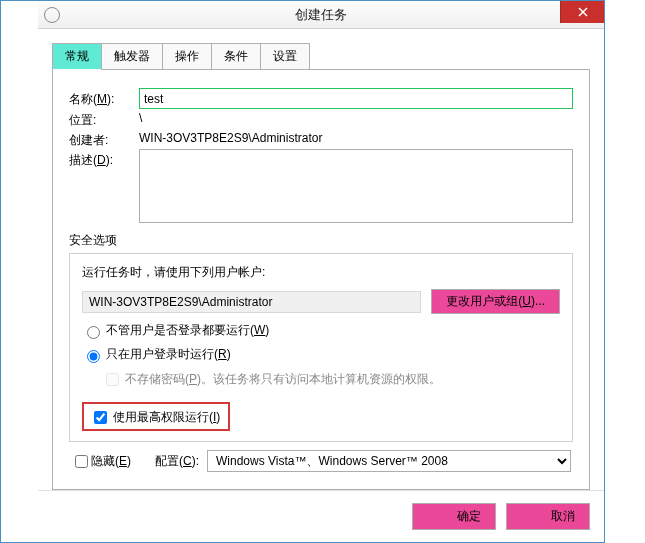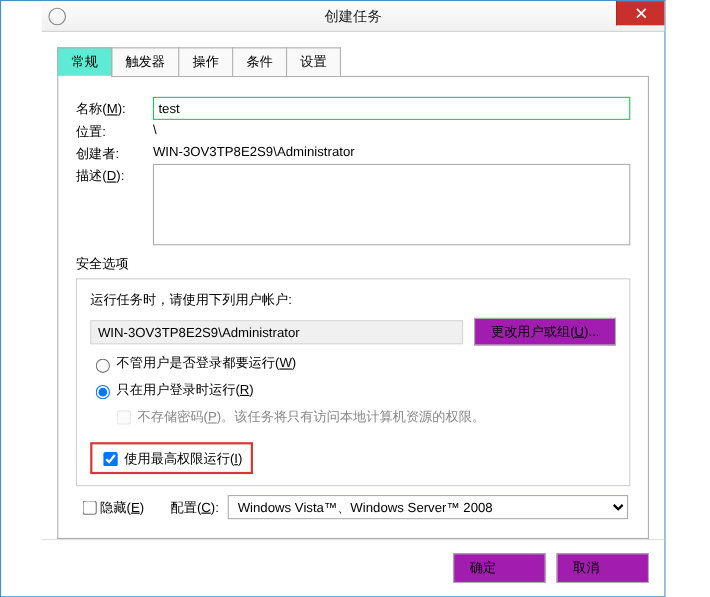--- a/index.html
+++ b/index.html
@@ -21,21 +21,21 @@
     .row-label { width: 70px; padding-top: 3px; }
     .row-field { flex: 1; }
     .text-input { width: 100%; border: 1px solid #22c55e; padding: 2px 4px; font-size: 12px; height: 21px; }
     .static-text { padding: 2px 0; }
     .textarea { width: 100%; height: 74px; border: 1px solid #abadb3; padding: 2px 4px; font-size: 12px; resize: none; }
     .u { text-decoration: underline; }
     .fieldset-label { margin-top: 6px; margin-bottom: 4px; }
     .fieldset-box { border: 1px solid #d0d0d0; padding: 10px 12px; }
     .fieldset-row { display: flex; align-items: center; margin-bottom: 8px; }
     .readonly-box { flex: 1; background: #f0f0f0; border: 1px solid #d8d8d8; padding: 3px 6px; }
-    .btn { background: #a21caf; border: 1px solid #acacac; padding: 3px 14px; cursor: pointer; min-width: 80px; text-align: left; }
+    .btn { background: #ec4899; border: 1px solid #acacac; padding: 3px 14px; cursor: pointer; min-width: 80px; text-align: right; }
     .radio-row, .check-row { display: flex; align-items: center; margin-bottom: 7px; }
     .radio-row input, .check-row input { margin-right: 6px; }
     .check-row.indented { margin-left: 20px; color: #888; }
     .check-row.disabled input { opacity: 0.5; }
     .highlight-box { border: 2px solid #d43735; padding: 4px 8px 2px 6px; display: inline-flex; align-items: center; margin-top: 6px; }
     .bottom-check-row { display: flex; align-items: center; margin-top: 8px; padding: 0 2px; justify-content: flex-end; }
     .config-label { margin-left: 24px; margin-right: 8px; }
     .select { flex: 1; border: 1px solid #abadb3; padding: 2px 4px; height: 22px; background: #fff; }
     .footer { display: flex; justify-content: flex-end; padding: 12px 14px; gap: 10px; border-top: 1px solid #e0e0e0; margin-top: auto; }
     .footer .btn { min-width: 84px; padding: 4px 14px; }

